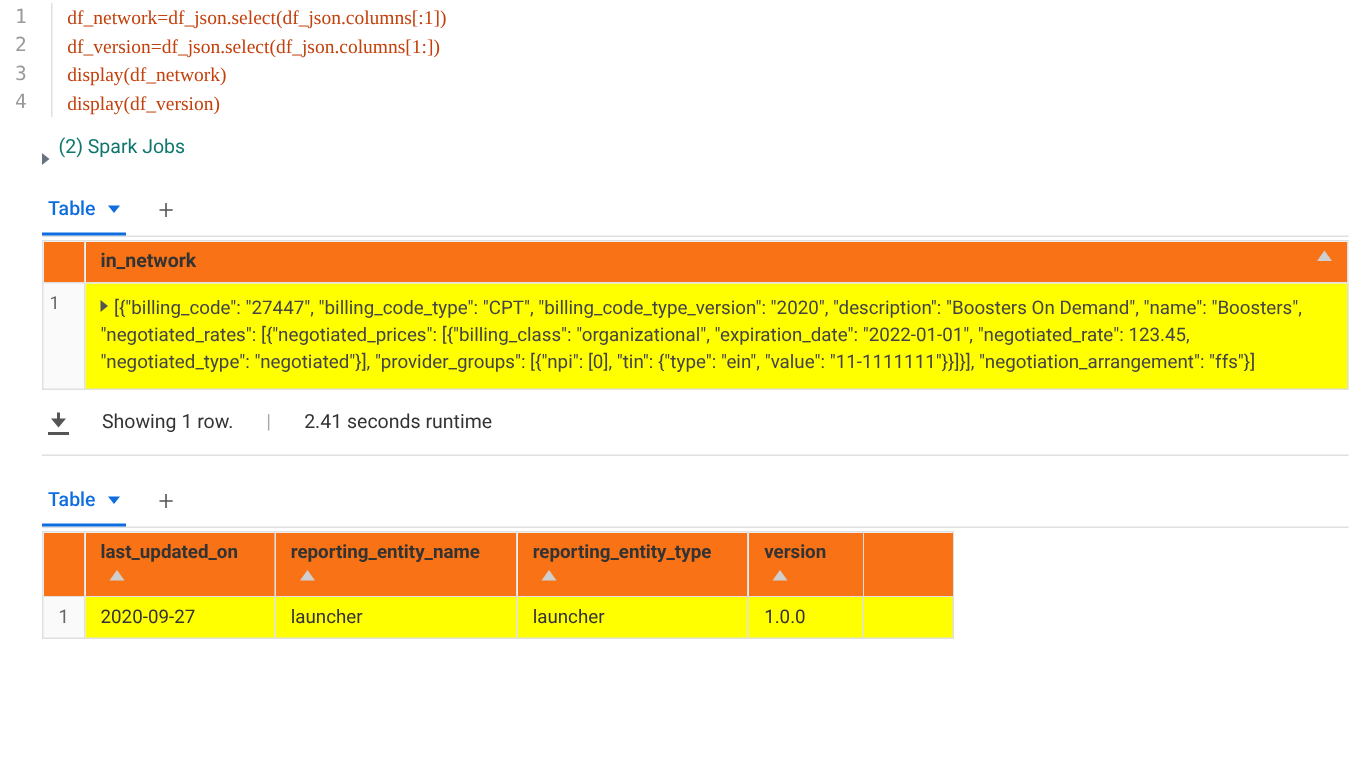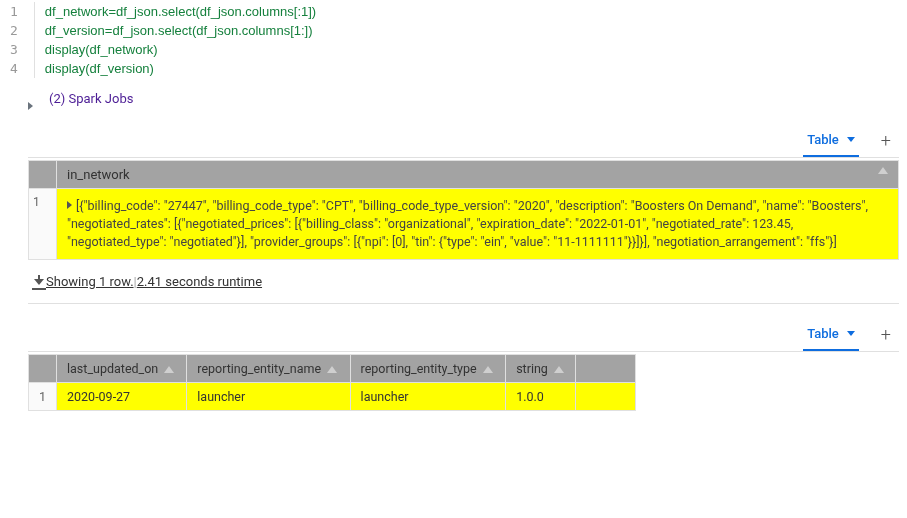--- a/index.html
+++ b/index.html
@@ -20,35 +20,35 @@
     text-align: right;
     padding-right: 12px;
     user-select: none;
     font-family: Consolas, Menlo, monospace;
     font-size: 13px;
     line-height: 19px;
     border-right: 1px solid #e0e0e0;
   }
   .gutter div { padding: 0 4px; }
   .code {
-    font-family: Liberation Sans, sans-serif;
+    font-family: Liberation Serif, serif;
     font-size: 13px;
     line-height: 19px;
     padding-left: 10px;
-    color: #15803d;
+    color: #c2410c;
     white-space: pre;
   }
   .output-area { padding: 4px 8px 8px 28px; }
   .outline-row {
     display: flex;
     align-items: flex-end;
-    color: #4c1d95;
+    color: #0f766e;
     font-size: 13px;
     line-height: 22px;
-    gap: 16px;
+    gap: 6px;
   }
   .caret {
     width: 0; height: 0;
     border-top: 4px solid transparent;
     border-bottom: 4px solid transparent;
     border-left: 5px solid #6a737d;
     display: inline-block;
   }
   .df-icon {
     width: 14px; height: 12px;
@@ -61,21 +61,20 @@
     height: 2px; background: #6a737d; display: block;
   }
   .tab-bar {
     display: flex;
     align-items: center;
     border-bottom: 1px solid #e0e0e0;
     margin-top: 14px;
     position: relative;
     gap: 14px;
     padding-bottom: 1px;
-    justify-content: flex-end;
   }
   .tab {
     display: flex;
     align-items: center;
     gap: 4px;
     padding: 8px 4px;
     color: #0e6ddf;
     font-size: 13px;
     font-weight: 500;
     border-bottom: 2px solid #0e6ddf;
@@ -99,22 +98,22 @@
     border-collapse: collapse;
     margin-top: 2px;
     font-size: 13px;
   }
   .data-table th, .data-table td {
     border: 1px solid #e0e0e0;
     text-align: left;
     vertical-align: top;
   }
   .data-table thead th {
-    background: #a3a3a3;
-    font-weight: 400;
+    background: #f97316;
+    font-weight: 700;
     padding: 6px 10px;
     position: relative;
   }
   .rownum {
     width: 28px;
     text-align: center;
     color: #666;
     background: #fafafa;
     font-size: 12px;
     padding: 6px 4px;
@@ -143,26 +142,25 @@
     width: 0; height: 0;
     border-left: 5px solid transparent;
     border-right: 5px solid transparent;
     border-bottom: 7px solid #cfcfcf;
     margin-left: 6px;
     vertical-align: 0;
   }
   .footer-row {
     display: flex;
     align-items: center;
-    gap: 0;
+    gap: 22px;
     padding: 14px 4px;
     border-bottom: 1px solid #e0e0e0;
     color: #333;
     font-size: 13px;
-    text-decoration: underline;
   }
   .dl-icon {
     width: 14px; height: 14px; position: relative;
   }
   .dl-icon::before {
     content: '';
     position: absolute;
     left: 6px; top: 0;
     width: 2px; height: 8px;
     background: #555;
@@ -259,21 +257,21 @@
     <div class="plus">+</div>
   </div>
 
   <table class="data-table t2" style="width:608px">
     <thead>
       <tr>
         <th class="rownum"></th>
         <th class="hl"><span>last_updated_on</span><span class="sort-tri"></span></th>
         <th class="hl"><span>reporting_entity_name</span><span class="sort-tri"></span></th>
         <th class="hl"><span>reporting_entity_type</span><span class="sort-tri"></span></th>
-        <th class="hl"><span>string</span><span class="sort-tri"></span></th>
+        <th class="hl"><span>version</span><span class="sort-tri"></span></th>
         <th class="hl" style="width:60px"></th>
       </tr>
     </thead>
     <tbody>
       <tr>
         <td class="rownum">1</td>
         <td class="hl">2020-09-27</td>
         <td class="hl">launcher</td>
         <td class="hl">launcher</td>
         <td class="hl">1.0.0</td>

